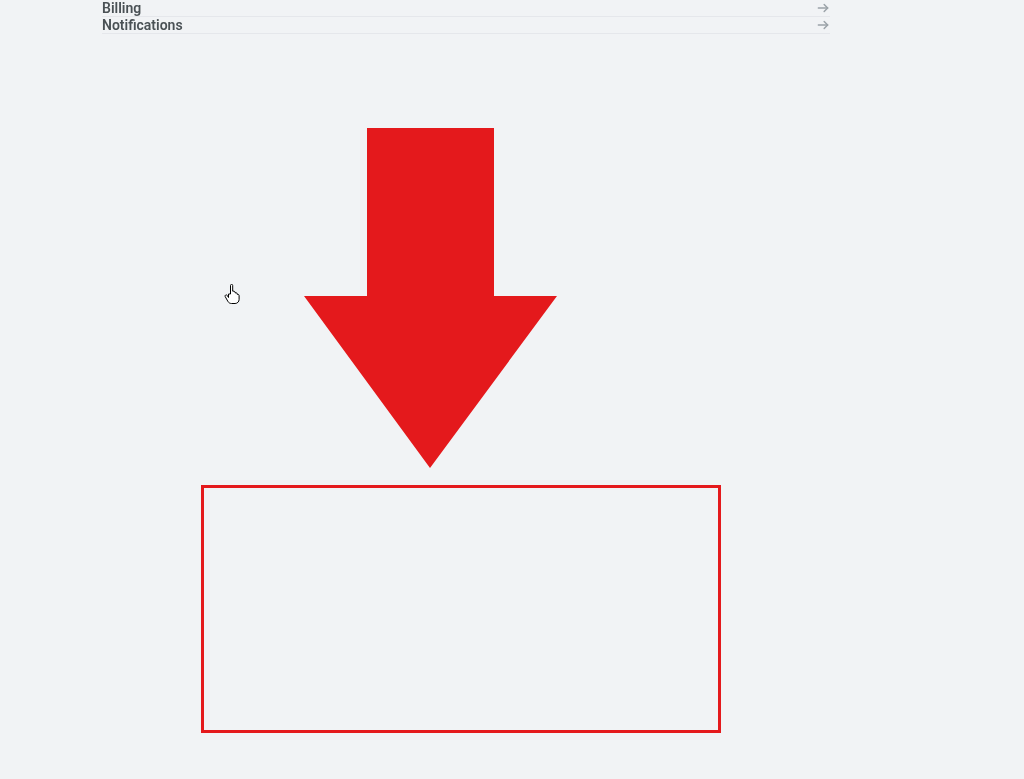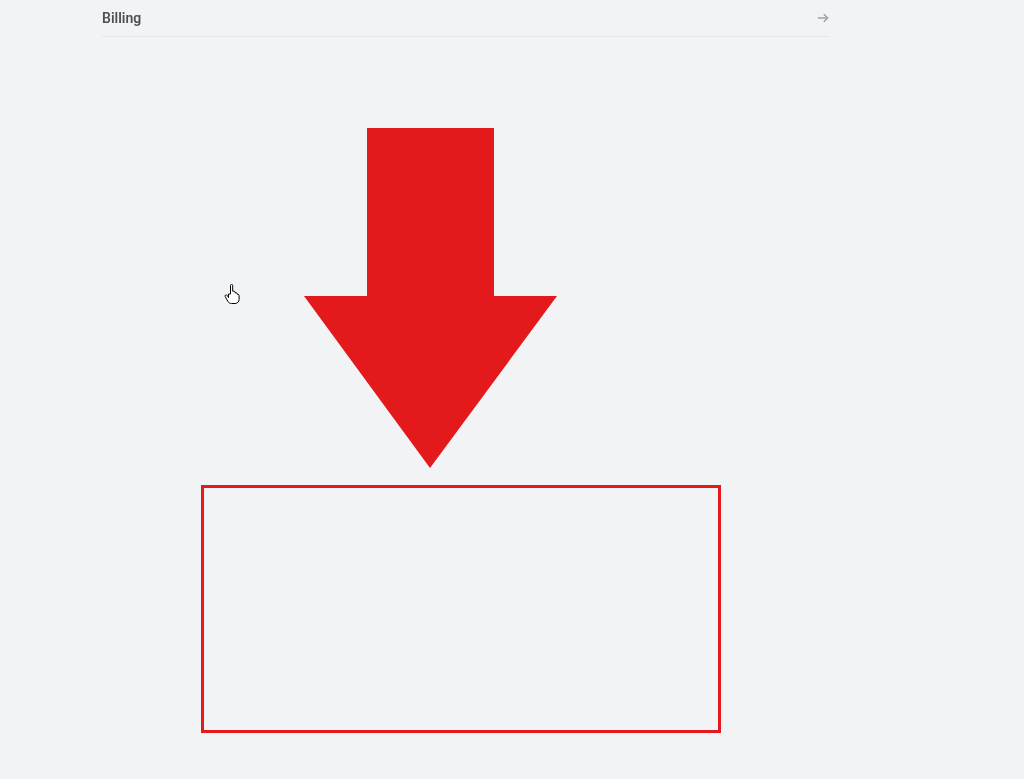--- a/index.html
+++ b/index.html
@@ -18,21 +18,21 @@
     .settings-list {
       position: absolute;
       left: 102px;
       top: 0;
       width: 728px;
     }
     .settings-row {
       display: flex;
       align-items: center;
       justify-content: space-between;
-      padding: 10px 0;
+      padding: 0 0;
       border-top: 1px solid #e5e7eb;
       border-bottom: 1px solid #e5e7eb;
       margin-top: -1px;
       cursor: pointer;
     }
     .settings-row:first-child {
       border-top: 1px solid #e5e7eb;
     }
     .settings-label {
       font-size: 14px;
@@ -73,20 +73,29 @@
 <div class="settings-list">
   <div class="settings-row">
     <span class="settings-label">Billing</span>
     <span class="arrow-icon">
       <svg width="14" height="14" viewBox="0 0 24 24" fill="none" stroke="currentColor" stroke-width="2.5" stroke-linecap="round" stroke-linejoin="round">
         <line x1="4" y1="12" x2="20" y2="12"></line>
         <polyline points="14 6 20 12 14 18"></polyline>
       </svg>
     </span>
   </div>
+  <div class="settings-row">
+    <span class="settings-label">Notifications</span>
+    <span class="arrow-icon">
+      <svg width="14" height="14" viewBox="0 0 24 24" fill="none" stroke="currentColor" stroke-width="2.5" stroke-linecap="round" stroke-linejoin="round">
+        <line x1="4" y1="12" x2="20" y2="12"></line>
+        <polyline points="14 6 20 12 14 18"></polyline>
+      </svg>
+    </span>
+  </div>
 </div>
 
 <div class="arrow-overlay">
   <svg width="253" height="340" viewBox="0 0 253 340">
     <polygon points="63,0 190,0 190,168 253,168 126,340 0,168 63,168" fill="#e4191c"></polygon>
   </svg>
 </div>
 
 <div class="highlight-box"></div>
 

